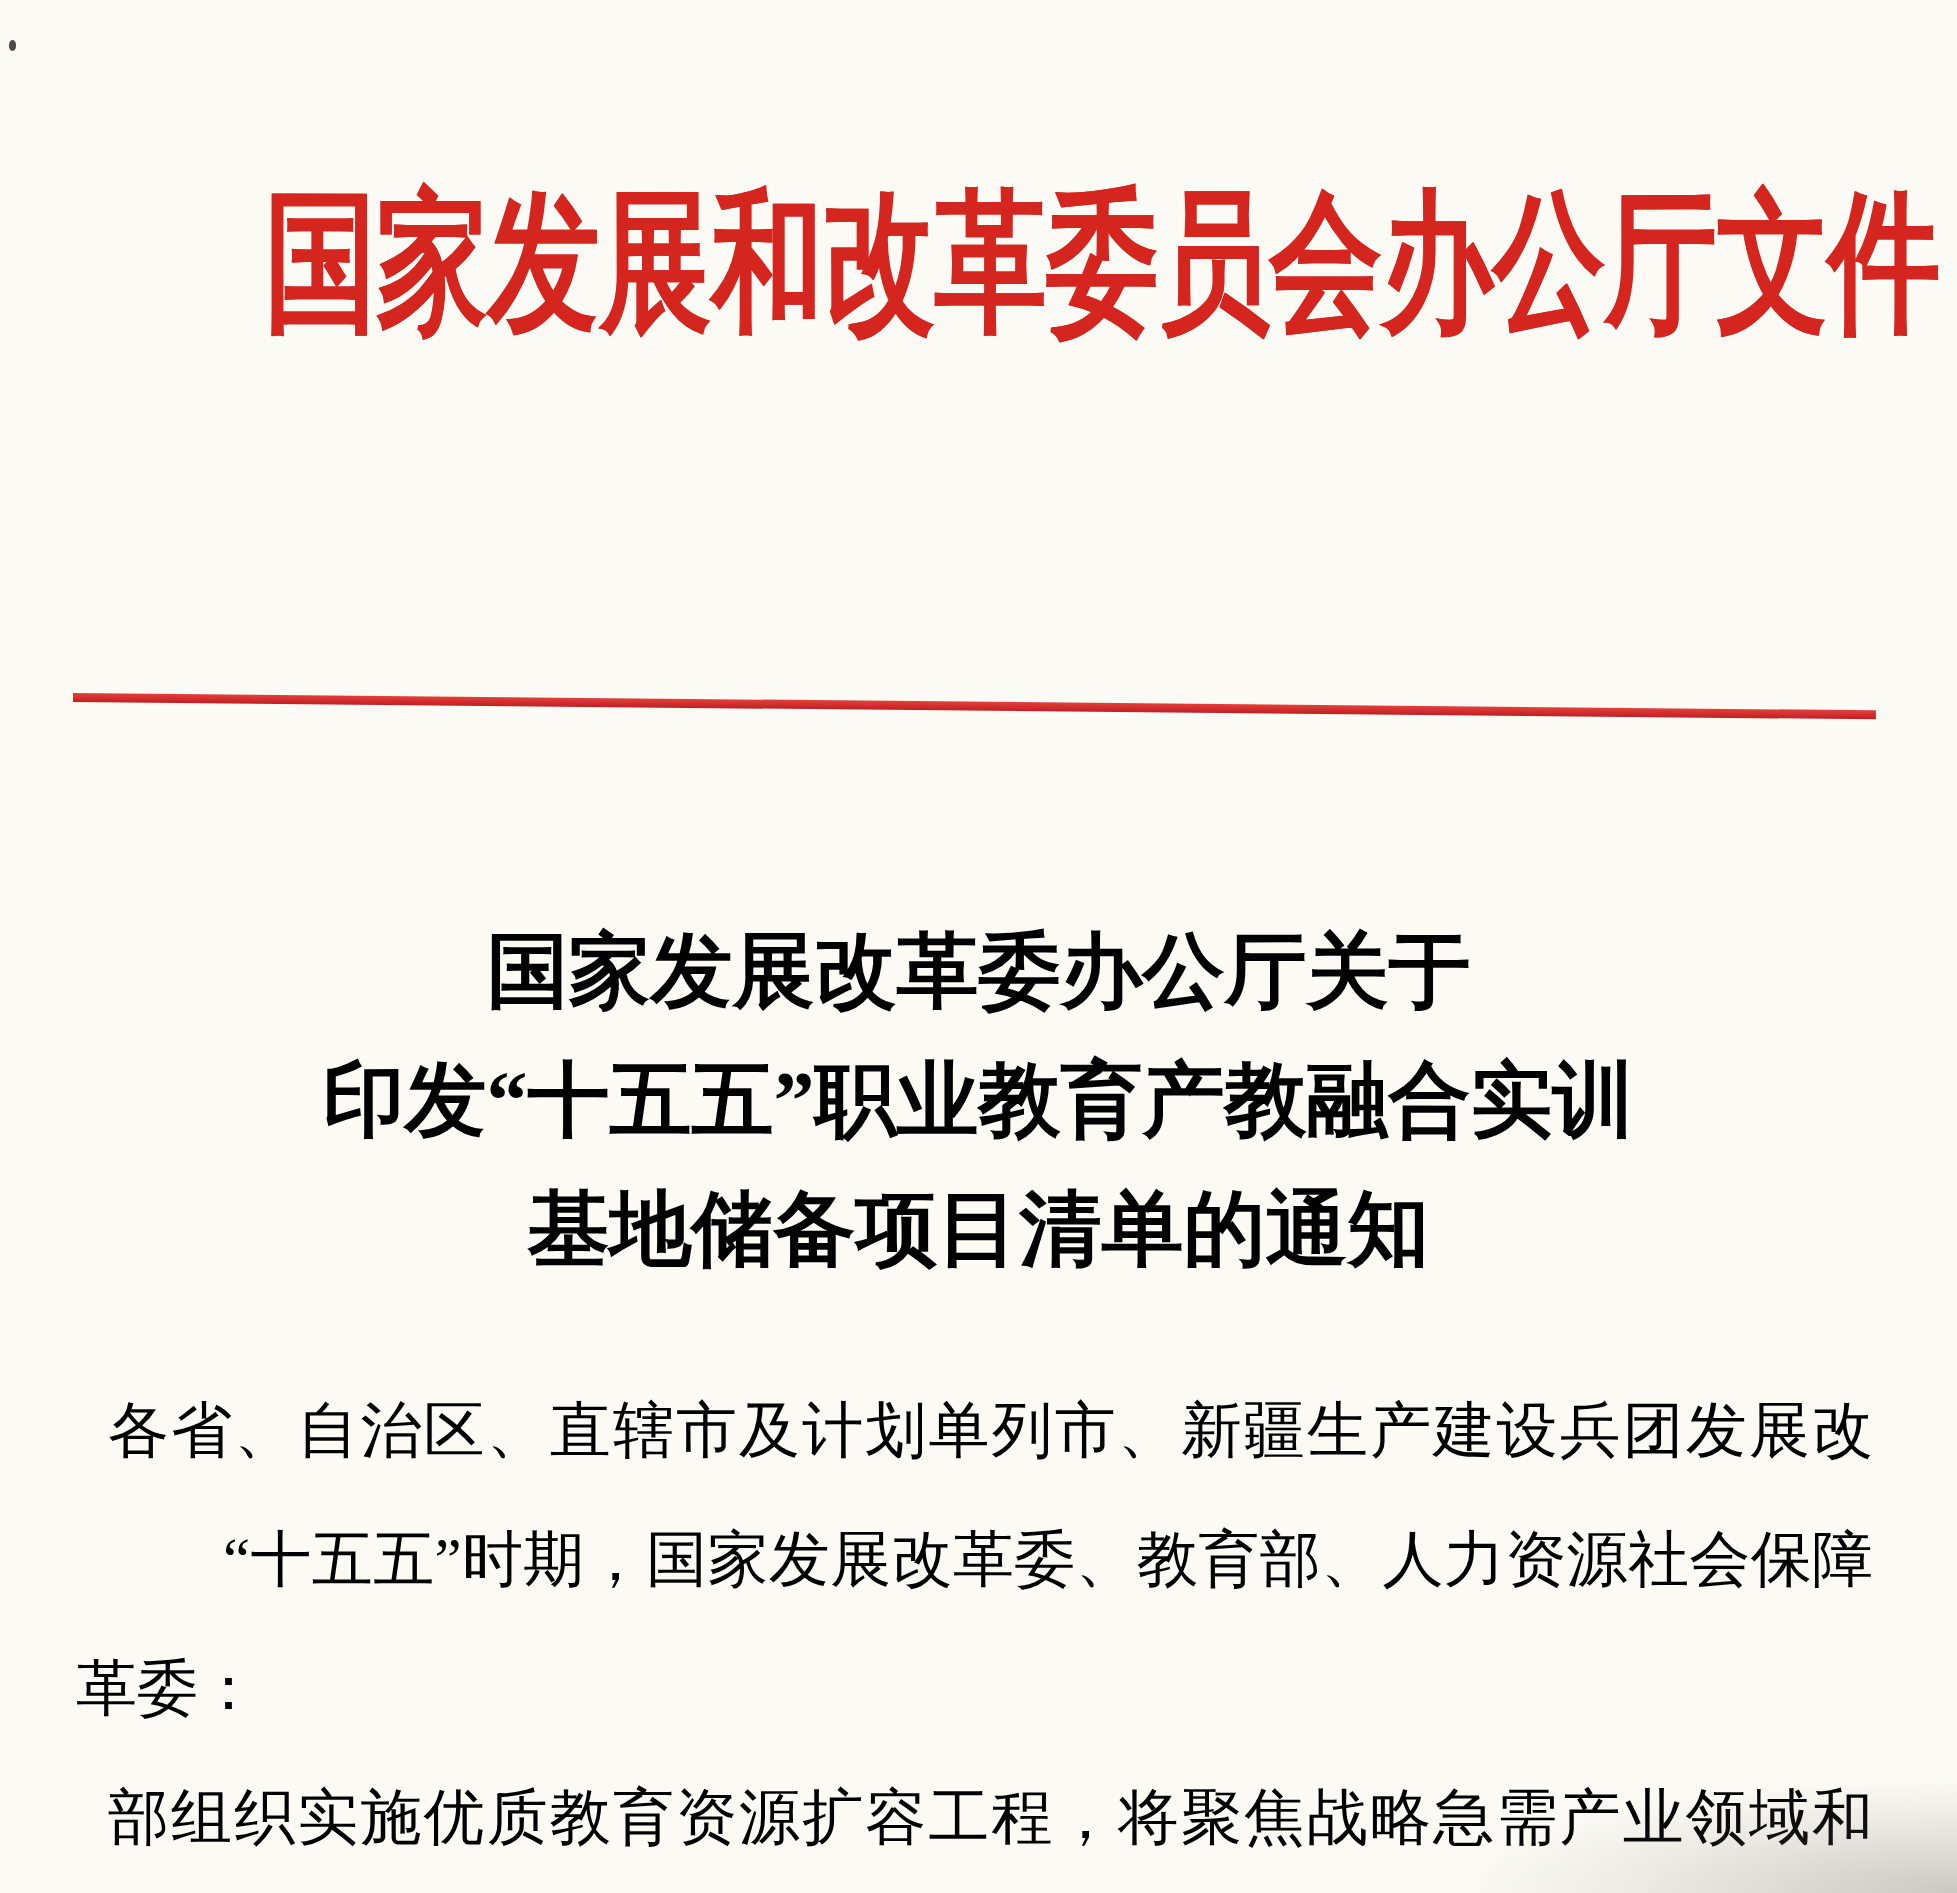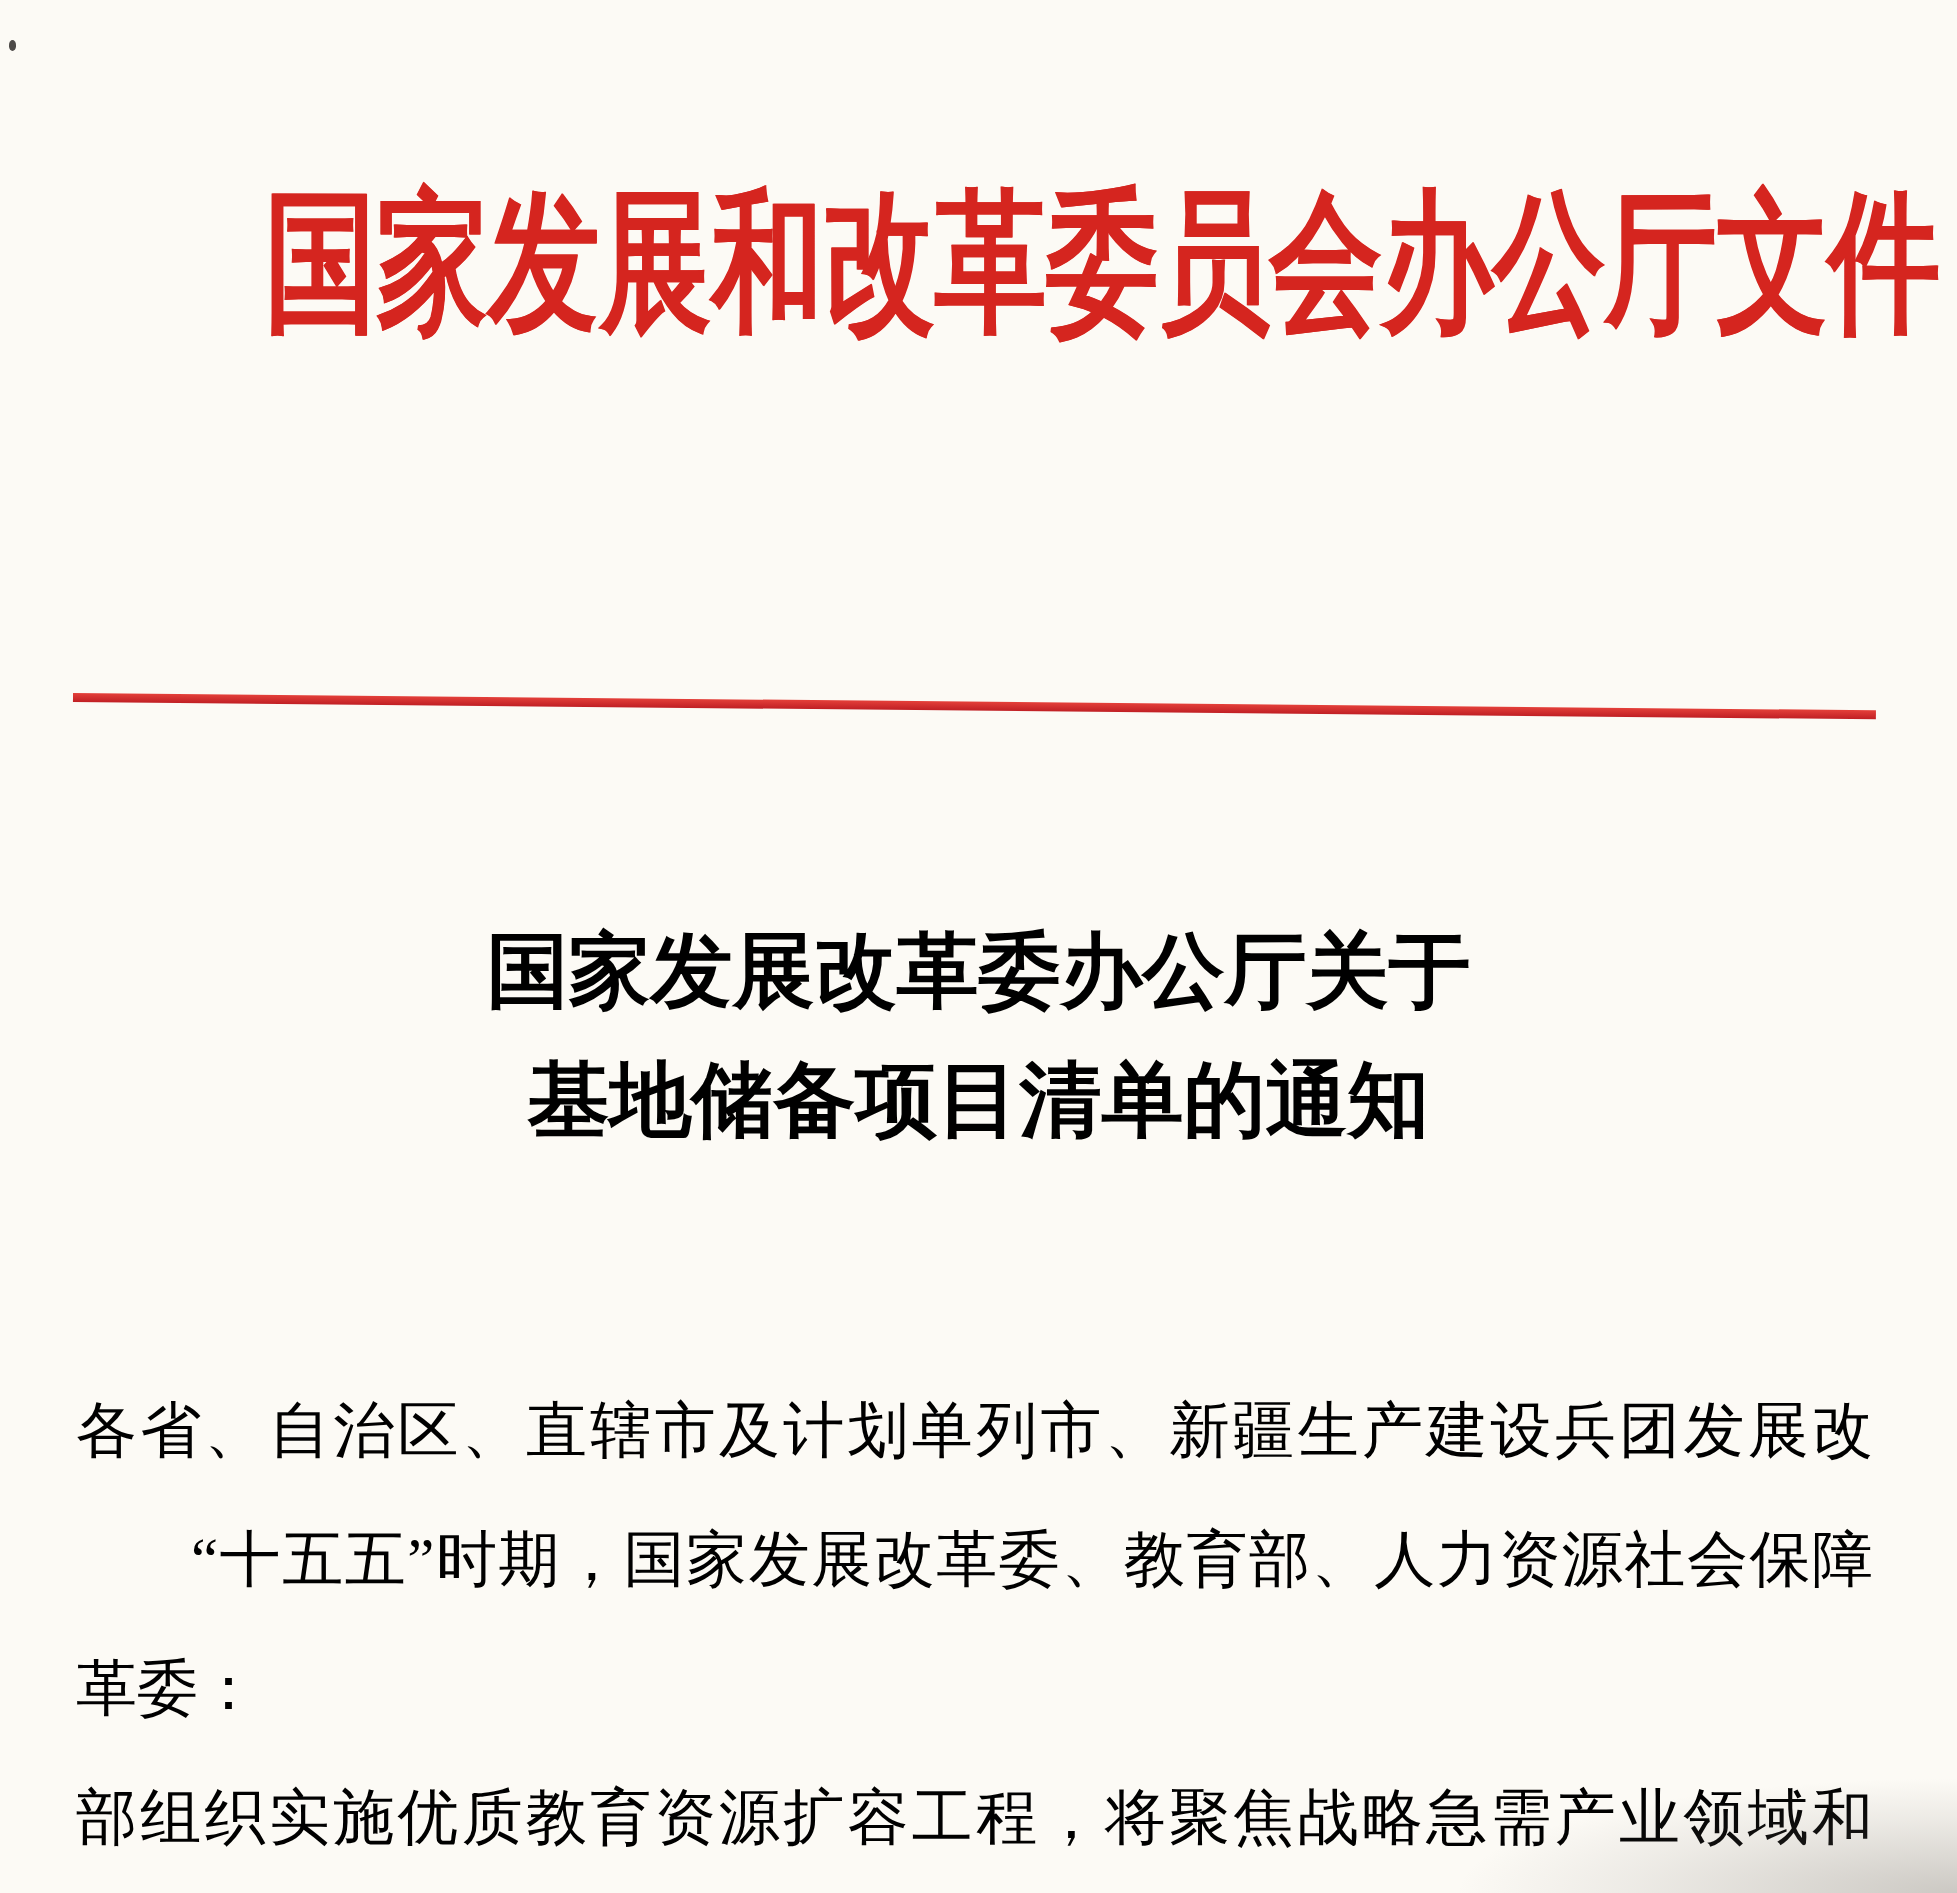--- a/index.html
+++ b/index.html
@@ -84,20 +84,21 @@
     color: #000;
   }
   .b-line {
     height: 129px;
     white-space: nowrap;
   }
   .b-line.just {
     white-space: normal;
     text-align: justify;
     text-align-last: justify;
+    margin-left: 32px;
   }
   .b-line.indent {
     padding-left: 115px;
   }
   
   .speck {
     position: absolute;
     left: 8.7px;
     top: 40px;
     width: 7.8px;
@@ -125,20 +126,21 @@
 
   <div class="speck"></div>
 
   <div class="agency-title">国家发展和改革委员会办公厅文件</div>
 
 
   <div class="red-line"></div>
 
   <div class="doc-title">
     <div class="t-line">国家发展改革委办公厅关于</div>
+    <div class="t-line">印发“十五五”职业教育产教融合实训</div>
     <div class="t-line">基地储备项目清单的通知</div>
   </div>
 
   <div class="body-text">
     <div class="b-line just">各省、自治区、直辖市及计划单列市、新疆生产建设兵团发展改</div>
     <div class="b-line just indent">“十五五”时期，国家发展改革委、教育部、人力资源社会保障</div>
     <div class="b-line">革委：</div>
     <div class="b-line just">部组织实施优质教育资源扩容工程，将聚焦战略急需产业领域和</div>
   </div>
 

